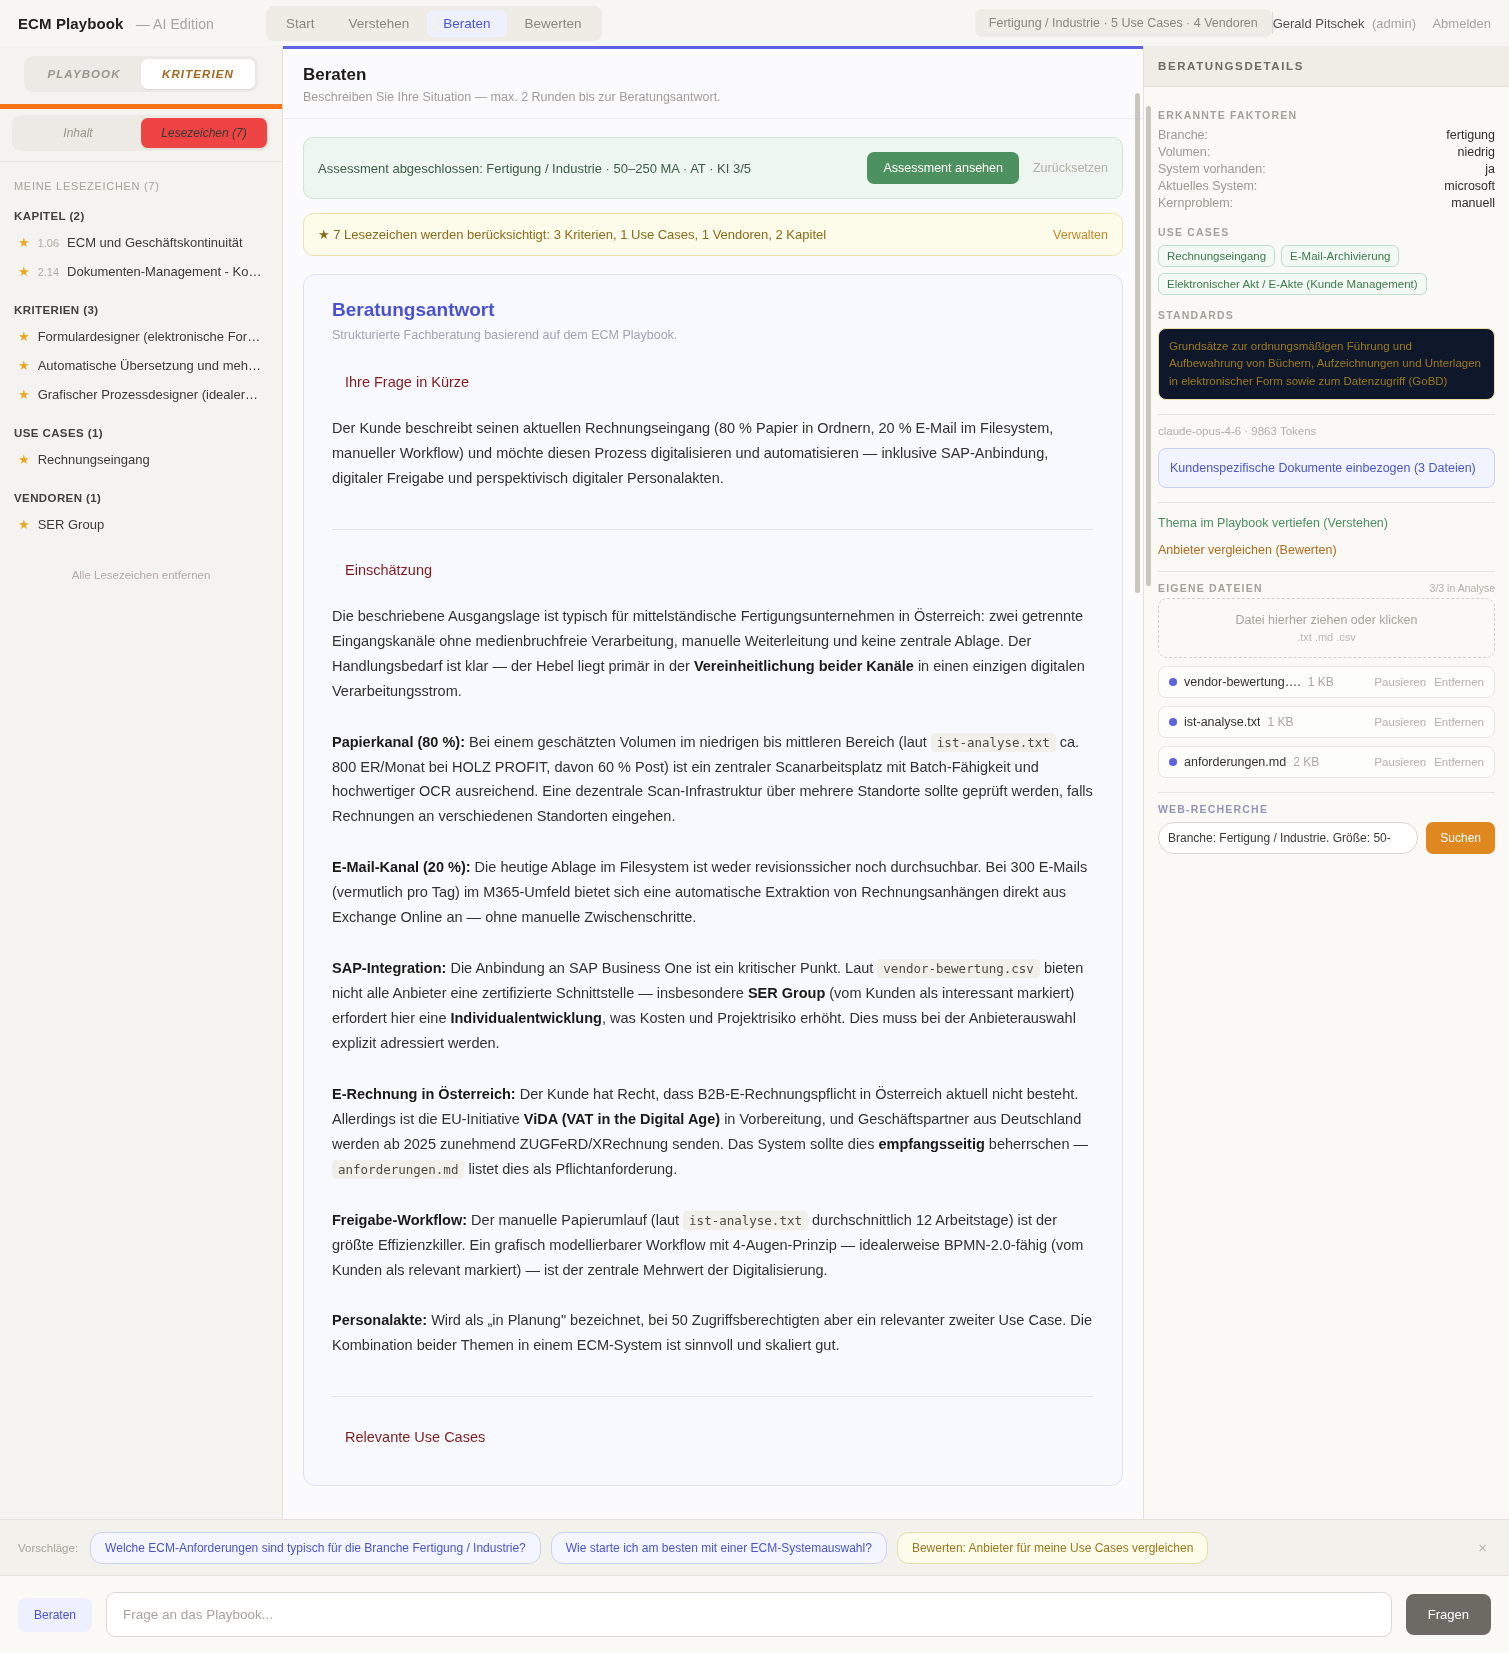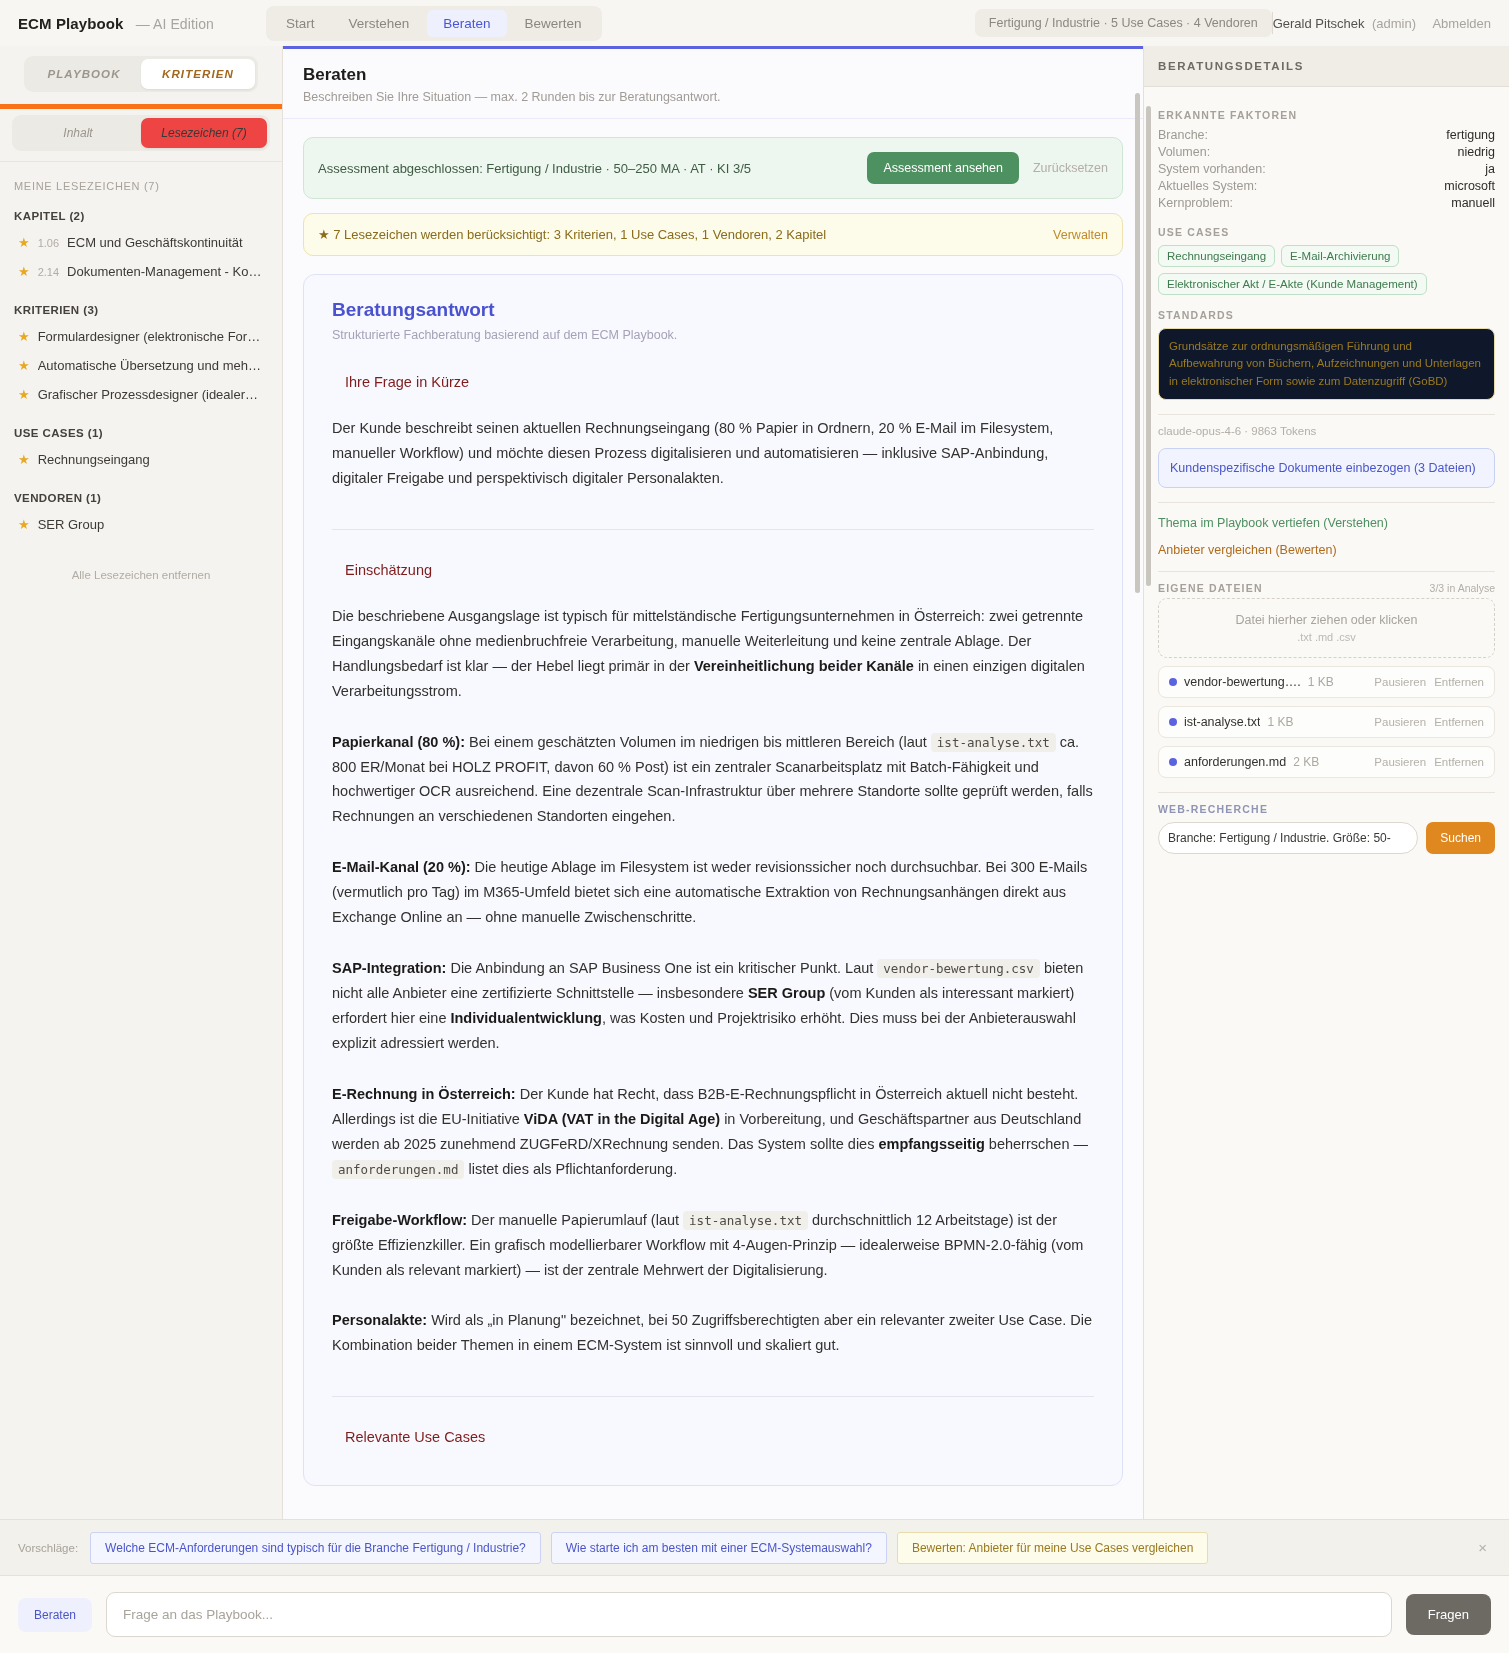--- a/index.html
+++ b/index.html
@@ -130,21 +130,21 @@
               font-size: 12px; color: #3a3834; background: #fff; font-family: "Liberation Sans", sans-serif;
               overflow: hidden; white-space: nowrap; }
   .btn-orange { background: #e08820; color: #fff; font-size: 12px; border: none; border-radius: 7px;
                 padding: 8px 14px; cursor: pointer; white-space: nowrap; }
   .rb-scrollbar { position: absolute; left: 2px; top: 60px; width: 5px; height: 480px; background: #c9c6c0; border-radius: 3px;}
 
   
   .suggestbar { height: 56px; min-height: 56px; background: #f3f1ec; border-top: 1px solid #e6e1d8;
                 display: flex; align-items: center; padding: 0 18px; gap: 10px; }
   .suglabel { font-size: 11.5px; color: #a6a29b; margin-right: 2px; white-space: nowrap; }
-  .sug { font-size: 12px; padding: 8px 14px; border-radius: 3px; cursor: pointer; white-space: nowrap; }
+  .sug { font-size: 12px; padding: 8px 14px; border-radius: 12px; cursor: pointer; white-space: nowrap; }
   .sug.blue { border: 1px solid #cbd2f3; background: #f4f6ff; color: #4a55c9; }
   .sug.yellow { border: 1px solid #e8ddaa; background: #fdfbea; color: #9a7a20; }
   .sug-x { margin-left: auto; font-size: 15px; color: #b5b1aa; cursor: pointer; padding: 0 4px; }
 
   .inputbar { height: 78px; min-height: 78px; background: #faf9f6; border-top: 1px solid #e6e1d8;
               display: flex; align-items: center; padding: 0 18px; gap: 14px; }
   .modechip { font-size: 12px; color: #4a55c9; background: #eef1fd; border-radius: 8px; padding: 10px 16px; cursor: pointer; }
   .qinput { flex: 1; border: 1px solid #ddd8cf; border-radius: 9px; background: #fff;
             padding: 14px 16px; font-size: 13.5px; color: #a8a49d; font-family: "Liberation Sans", sans-serif; }
   .btn-ask { background: #6d6a64; color: #fff; border: none; border-radius: 8px; font-size: 13px;

